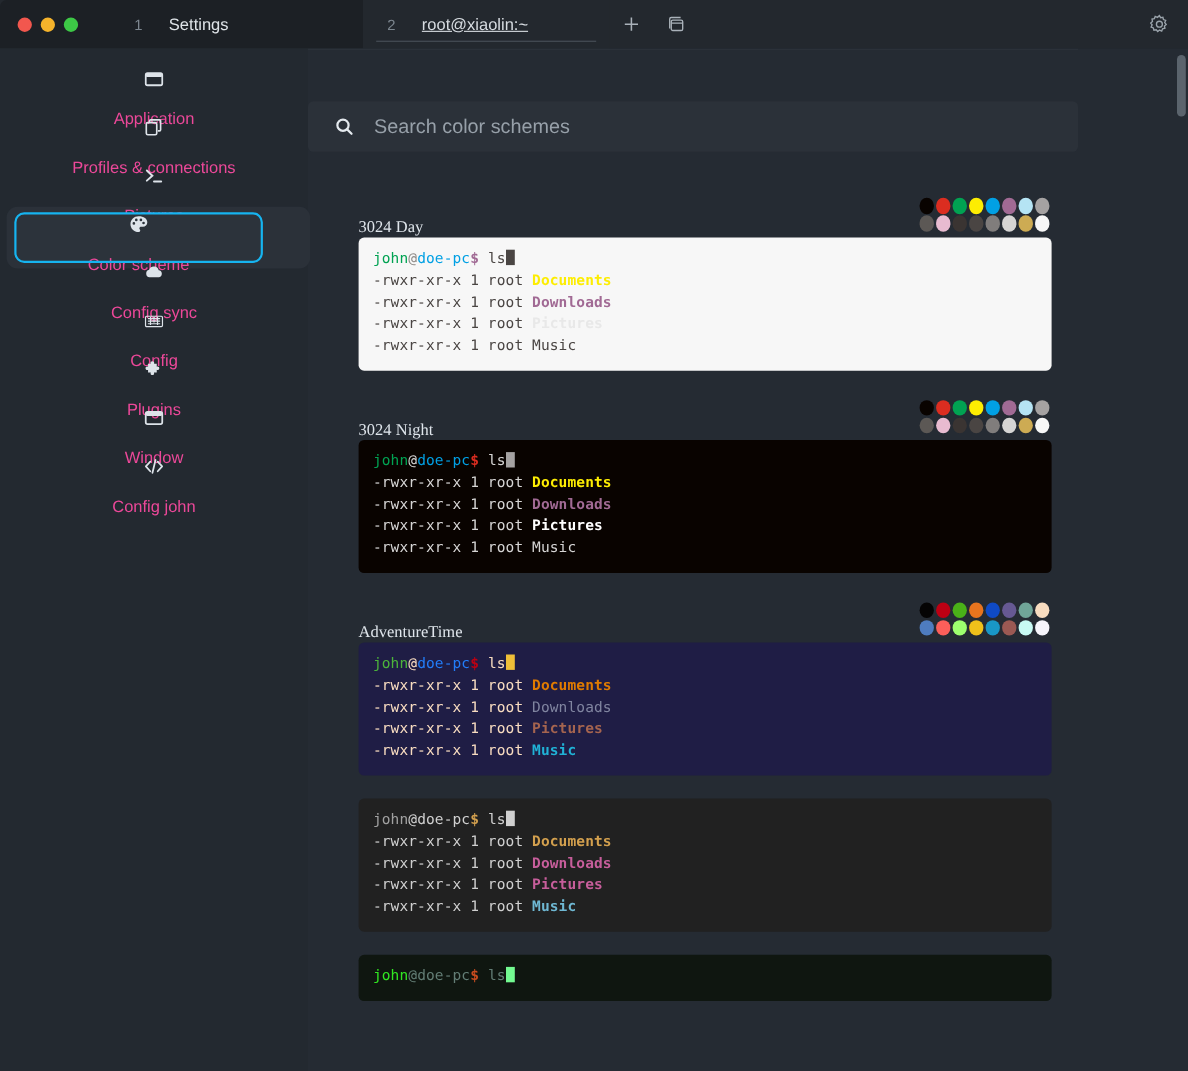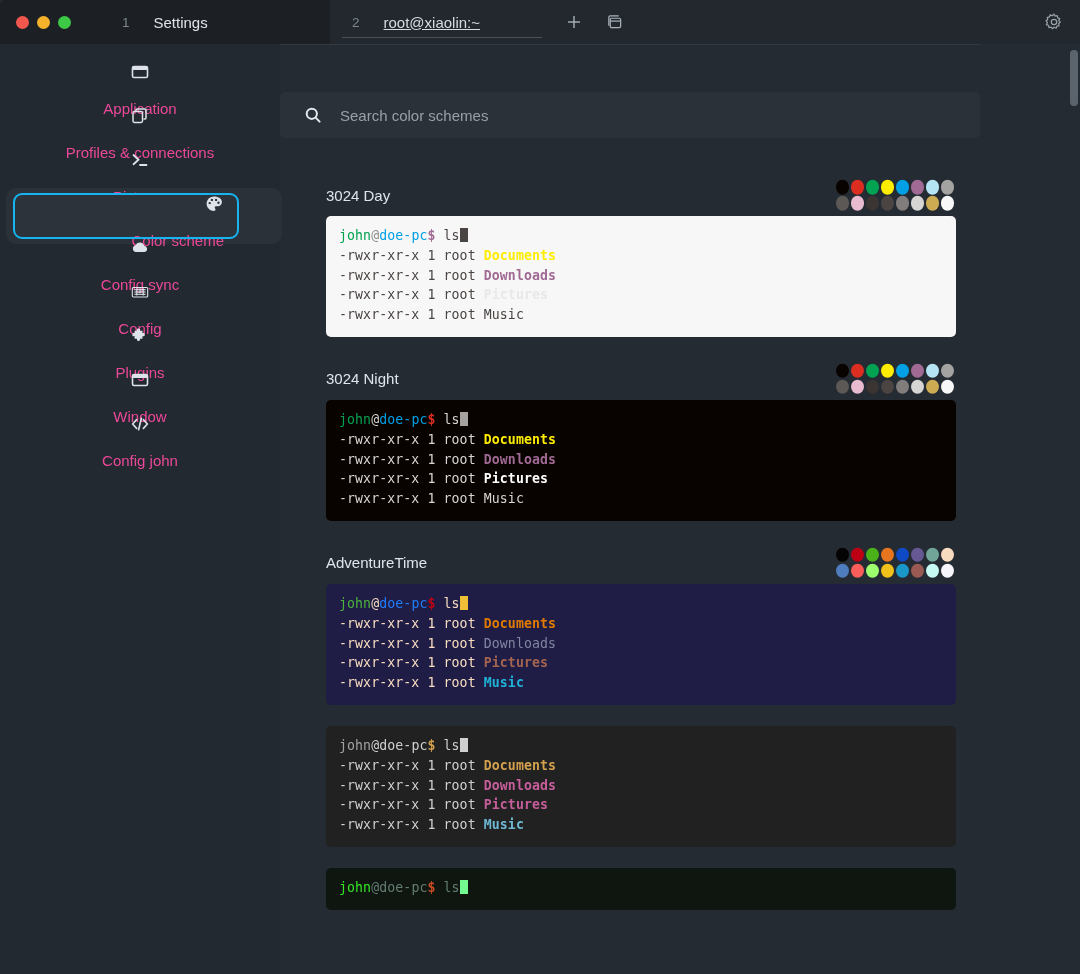--- a/index.html
+++ b/index.html
@@ -121,21 +121,20 @@
     display: flex; align-items: center; justify-content: center;
     color: #dde3e9;
     flex-shrink: 0;
   }
   .nav-item.selected {
     background: #2c333b;
     outline: 2.5px solid #16b4f0;
     outline-offset: -1px;
     border-radius: 8px;
     margin-right: 42px;
-    align-items: flex-end;
   }
   .nav-item.selected::after {
     content: "";
     position: absolute;
     left: -8px; top: -6px;
     width: calc(100% + 52px); height: calc(100% + 12px);
     background: #2b3139;
     border-radius: 10px;
     z-index: -1;
   }
@@ -152,38 +151,39 @@
     left: 0; top: 48px;
     width: 700px; height: 46px;
     background: #2b3139;
     border-radius: 5px;
     display: flex; align-items: center;
     gap: 18px;
     padding: 0 24px;
   }
   .searchbar .sicon { color: #e4e9ee; display: flex; }
   .searchbar .splaceholder {
-    color: #97a0a9; font-size: 15px;
+    color: #97a0a9; font-size: 18px;
   }
 
   .scheme-list {
     position: absolute;
     left: 0; top: 130px;
     width: 700px;
     bottom: 0;
   }
   .scheme {
     position: relative;
     margin-bottom: 21px;
   }
   .scheme-head {
-    display: flex; align-items: center;
+    display: flex; align-items: flex-end;
     height: 42px;
     padding-left: 46px;
     position: relative;
+    font-family: Liberation Serif, serif;
   }
   .scheme-name { color: #dfe5eb; font-size: 15px; }
   .swatches {
     position: absolute;
     right: 26px; top: 50%;
     transform: translateY(-50%);
     display: grid;
     grid-template-columns: repeat(8, 13.5px);
     gap: 1.5px;
   }

